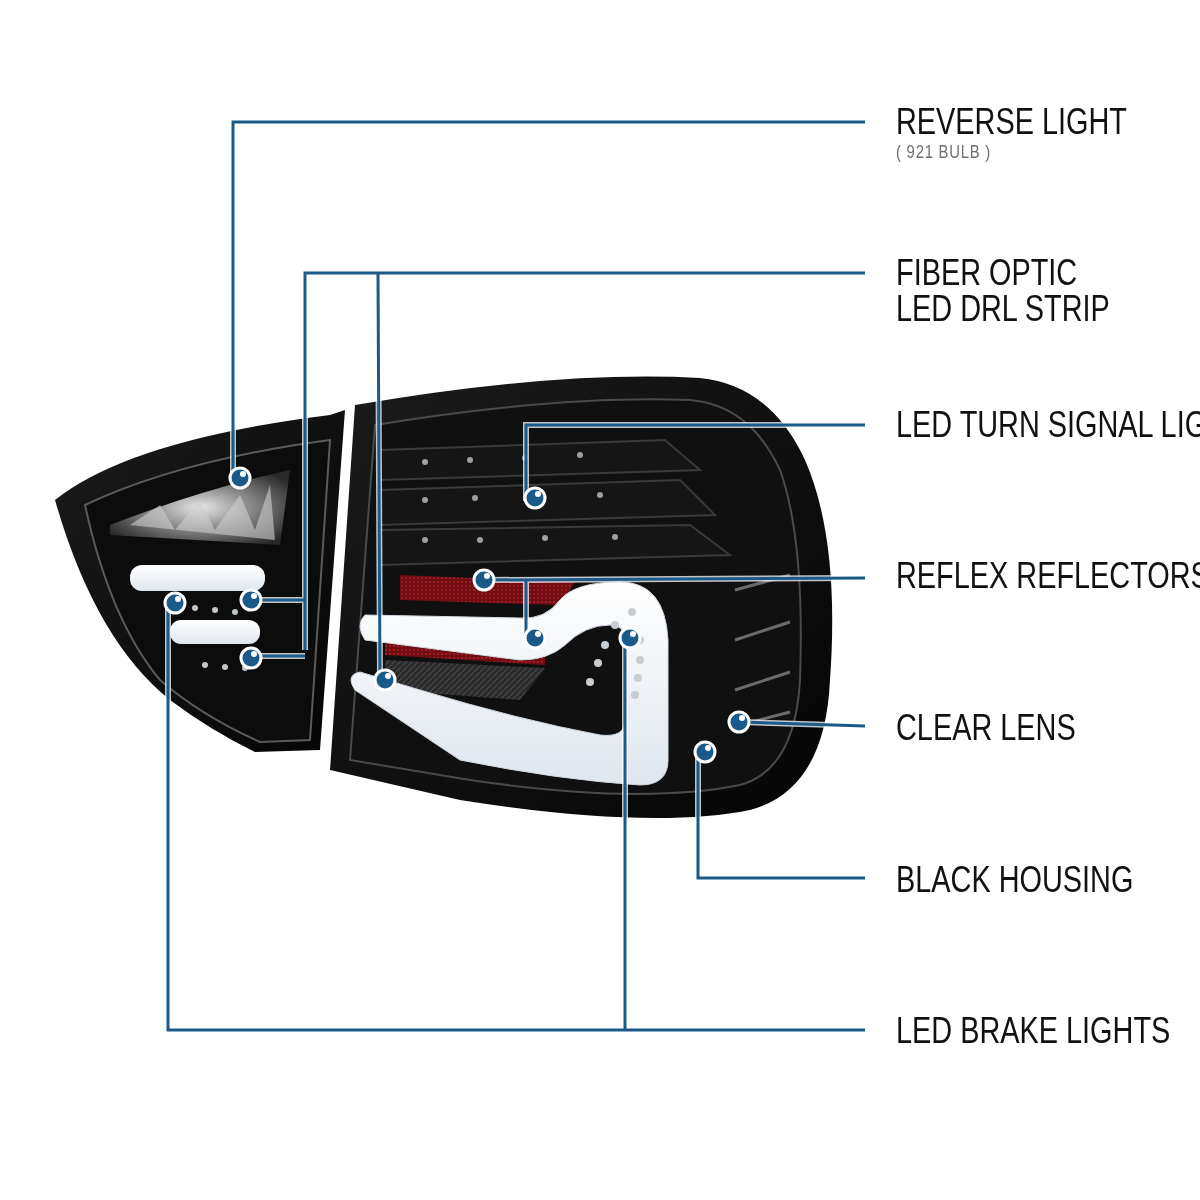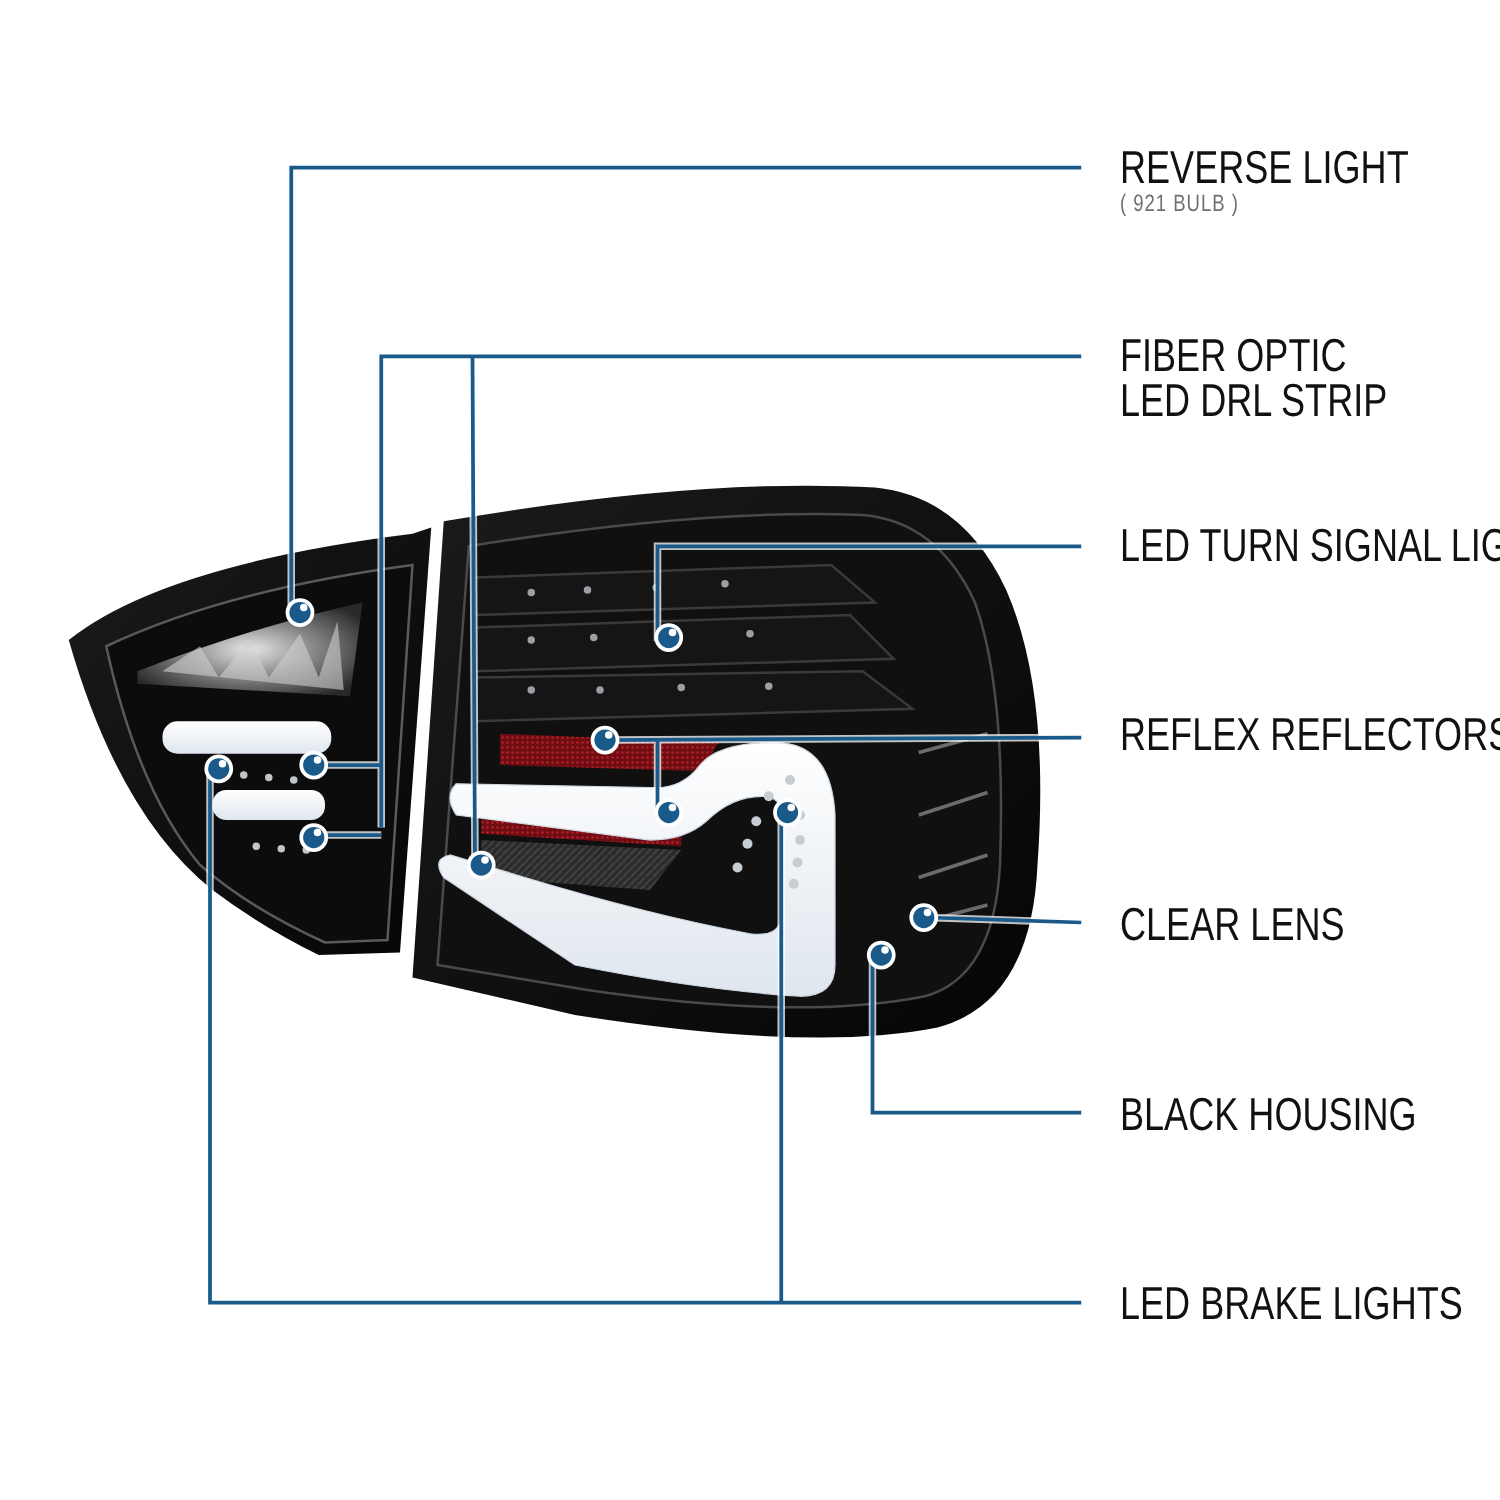--- a/index.html
+++ b/index.html
@@ -1,17 +1,17 @@
 <!DOCTYPE html>
 <html><head>
 <meta charset="utf-8">
 <style>
   html,body{margin:0;padding:0;background:#ffffff;}
   body{width:1200px;height:1200px;position:relative;overflow:hidden;font-family:"Liberation Sans",sans-serif;}
-  #stage{position:absolute;left:0;top:12px;width:1200px;height:1048px;}
+  #stage{position:absolute;left:0;top:0;width:1200px;height:1048px;}
   svg.art{position:absolute;left:0;top:0;}
   .label{position:absolute;left:896px;color:#111;font-family:"Liberation Sans",sans-serif;font-weight:400;
          transform:scaleX(0.78);transform-origin:left top;letter-spacing:0px;white-space:nowrap;line-height:1;}
   .label .main{display:block;font-size:37px;line-height:36px;}
   .label .sub{display:block;font-size:19px;color:#6f6f6f;margin-top:2px;letter-spacing:1px;}
 </style>
 </head>
 <body>
 
 <div id="stage">

